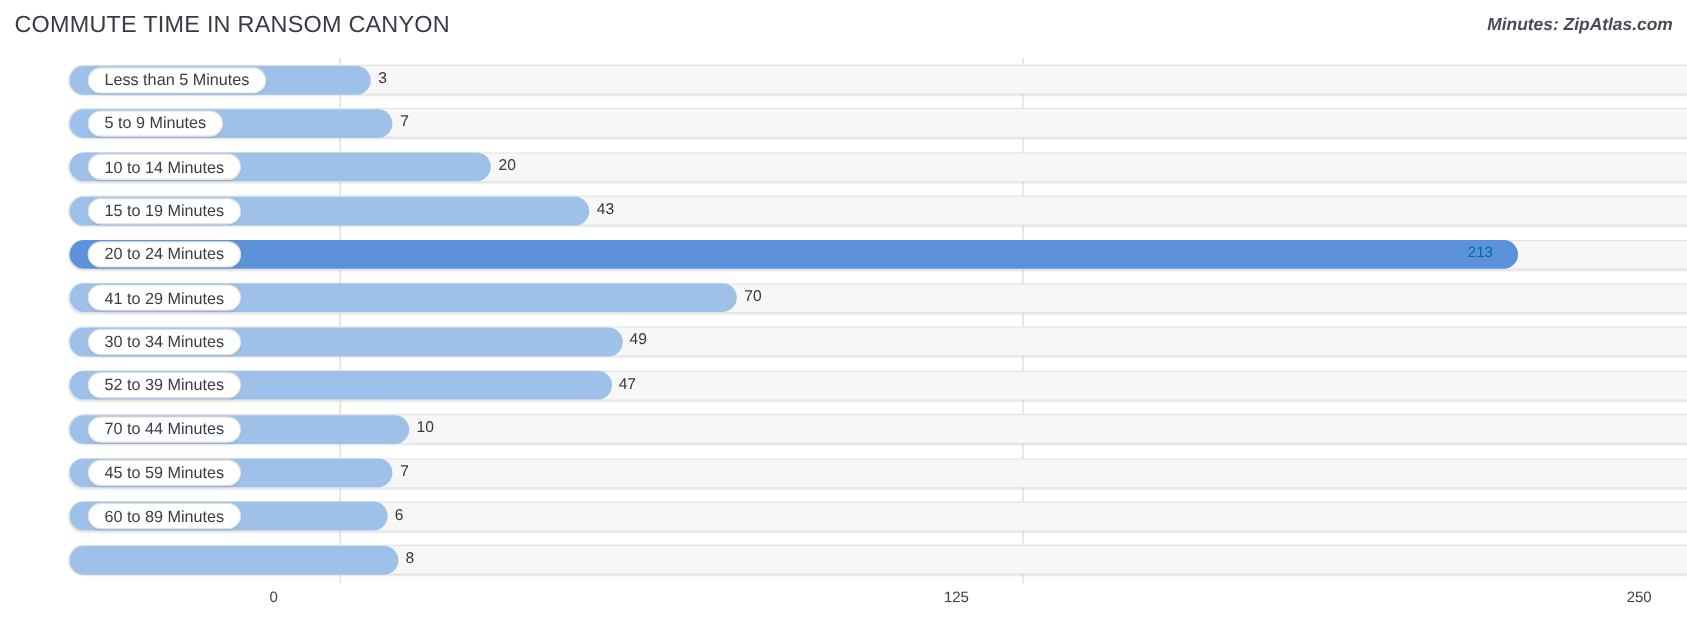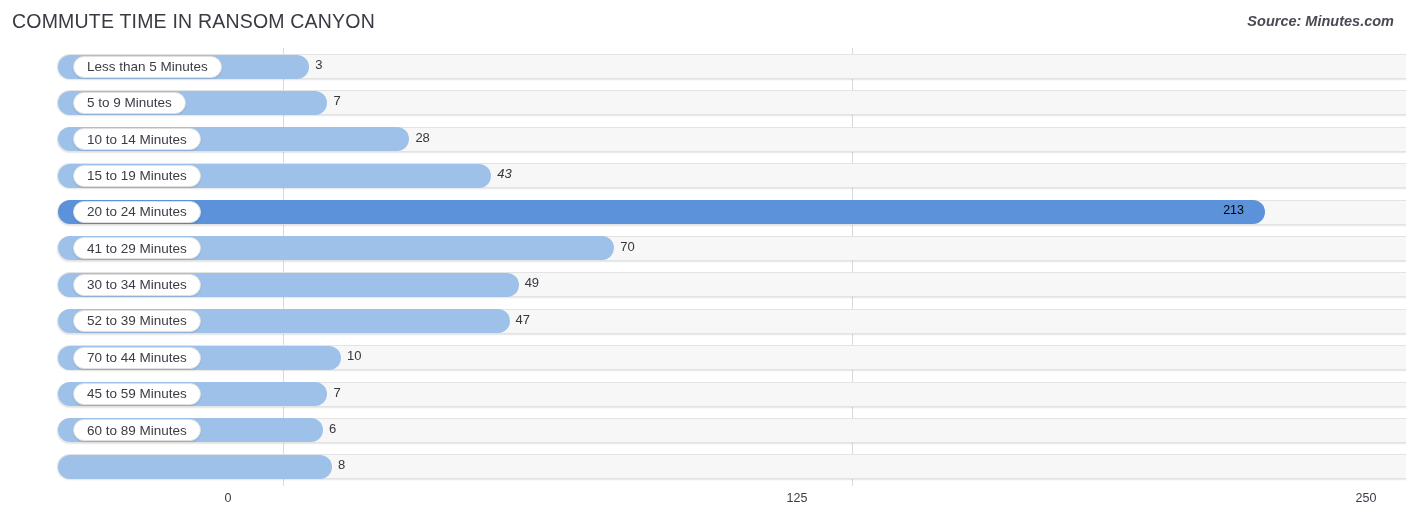--- a/index.html
+++ b/index.html
@@ -134,21 +134,21 @@
   
   .value {
     position: absolute;
     top: 10px;
     font-size: 13px;
     color: #37373f;
     white-space: nowrap;
     line-height: 1;
   }
   .value.inside {
-    color: #000000;
+    color: #0369a1;
     font-size: 12.5px;
   }
 
   
   .axis {
     position: absolute;
     left: 0;
     top: 486px;
     width: 1406px;
     height: 37px;
@@ -161,21 +161,21 @@
     transform: translateX(-50%);
     white-space: nowrap;
   }
 </style>
 </head>
 <body>
 
 <div class="chart-root">
 
   <div class="chart-title">COMMUTE TIME IN RANSOM CANYON</div>
-  <div class="chart-source">Source: Minutes.com</div>
+  <div class="chart-source">Minutes: ZipAtlas.com</div>
 
   <div class="plot">
     <div class="gridlines">
         <div class="gridline" style="left: 239px;"></div>
         <div class="gridline" style="left: 808px;"></div>
         <div class="gridline" style="left: 1377px;"></div>
       </div>
     <div class="rows">
         <div class="row">
           <div class="track" style="width: 1380px;"></div>
@@ -192,29 +192,29 @@
             <span class="pill-label">5 to 9 Minutes</span>
           </div>
           <div class="value" style="left: 289.464px;">7</div>
         </div>
         <div class="row">
           <div class="track" style="width: 1380px;"></div>
           <div class="bar" style="width: 351.4px;"></div>
           <div class="pill">
             <span class="pill-label">10 to 14 Minutes</span>
           </div>
-          <div class="value" style="left: 371.4px;">28</div>
+          <div class="value" style="left: 371.4px;">20</div>
         </div>
         <div class="row">
           <div class="track" style="width: 1380px;"></div>
           <div class="bar" style="width: 433.336px;"></div>
           <div class="pill">
             <span class="pill-label">15 to 19 Minutes</span>
           </div>
-          <div class="value" style="left: 453.336px; font-style: italic;">43</div>
+          <div class="value" style="left: 453.336px;">43</div>
         </div>
         <div class="row">
           <div class="track" style="width: 1380px;"></div>
           <div class="bar highlight" style="width: 1207.18px;"></div>
           <div class="pill">
             <span class="pill-label">20 to 24 Minutes</span>
           </div>
           <div class="value inside" style="left: 1179.18px;">213</div>
         </div>
         <div class="row">

